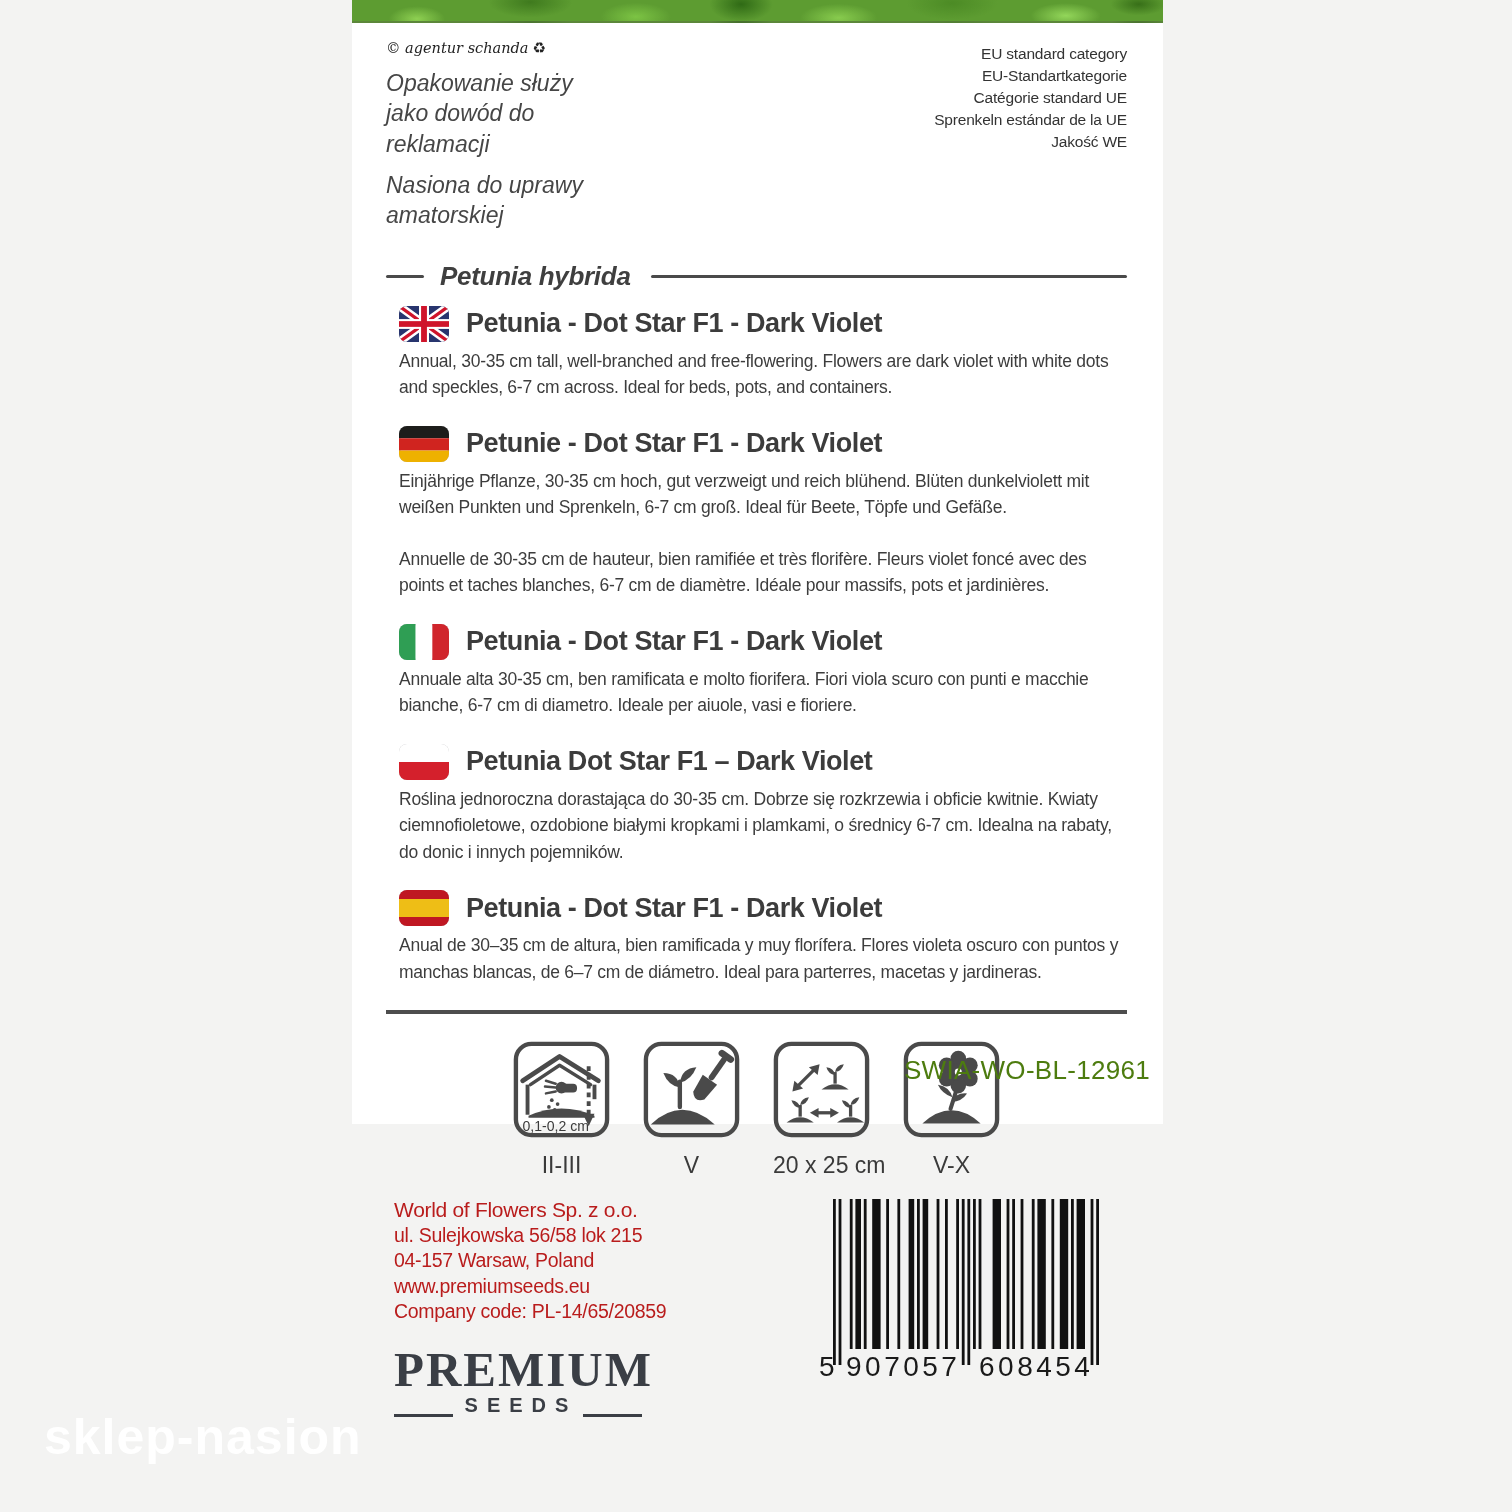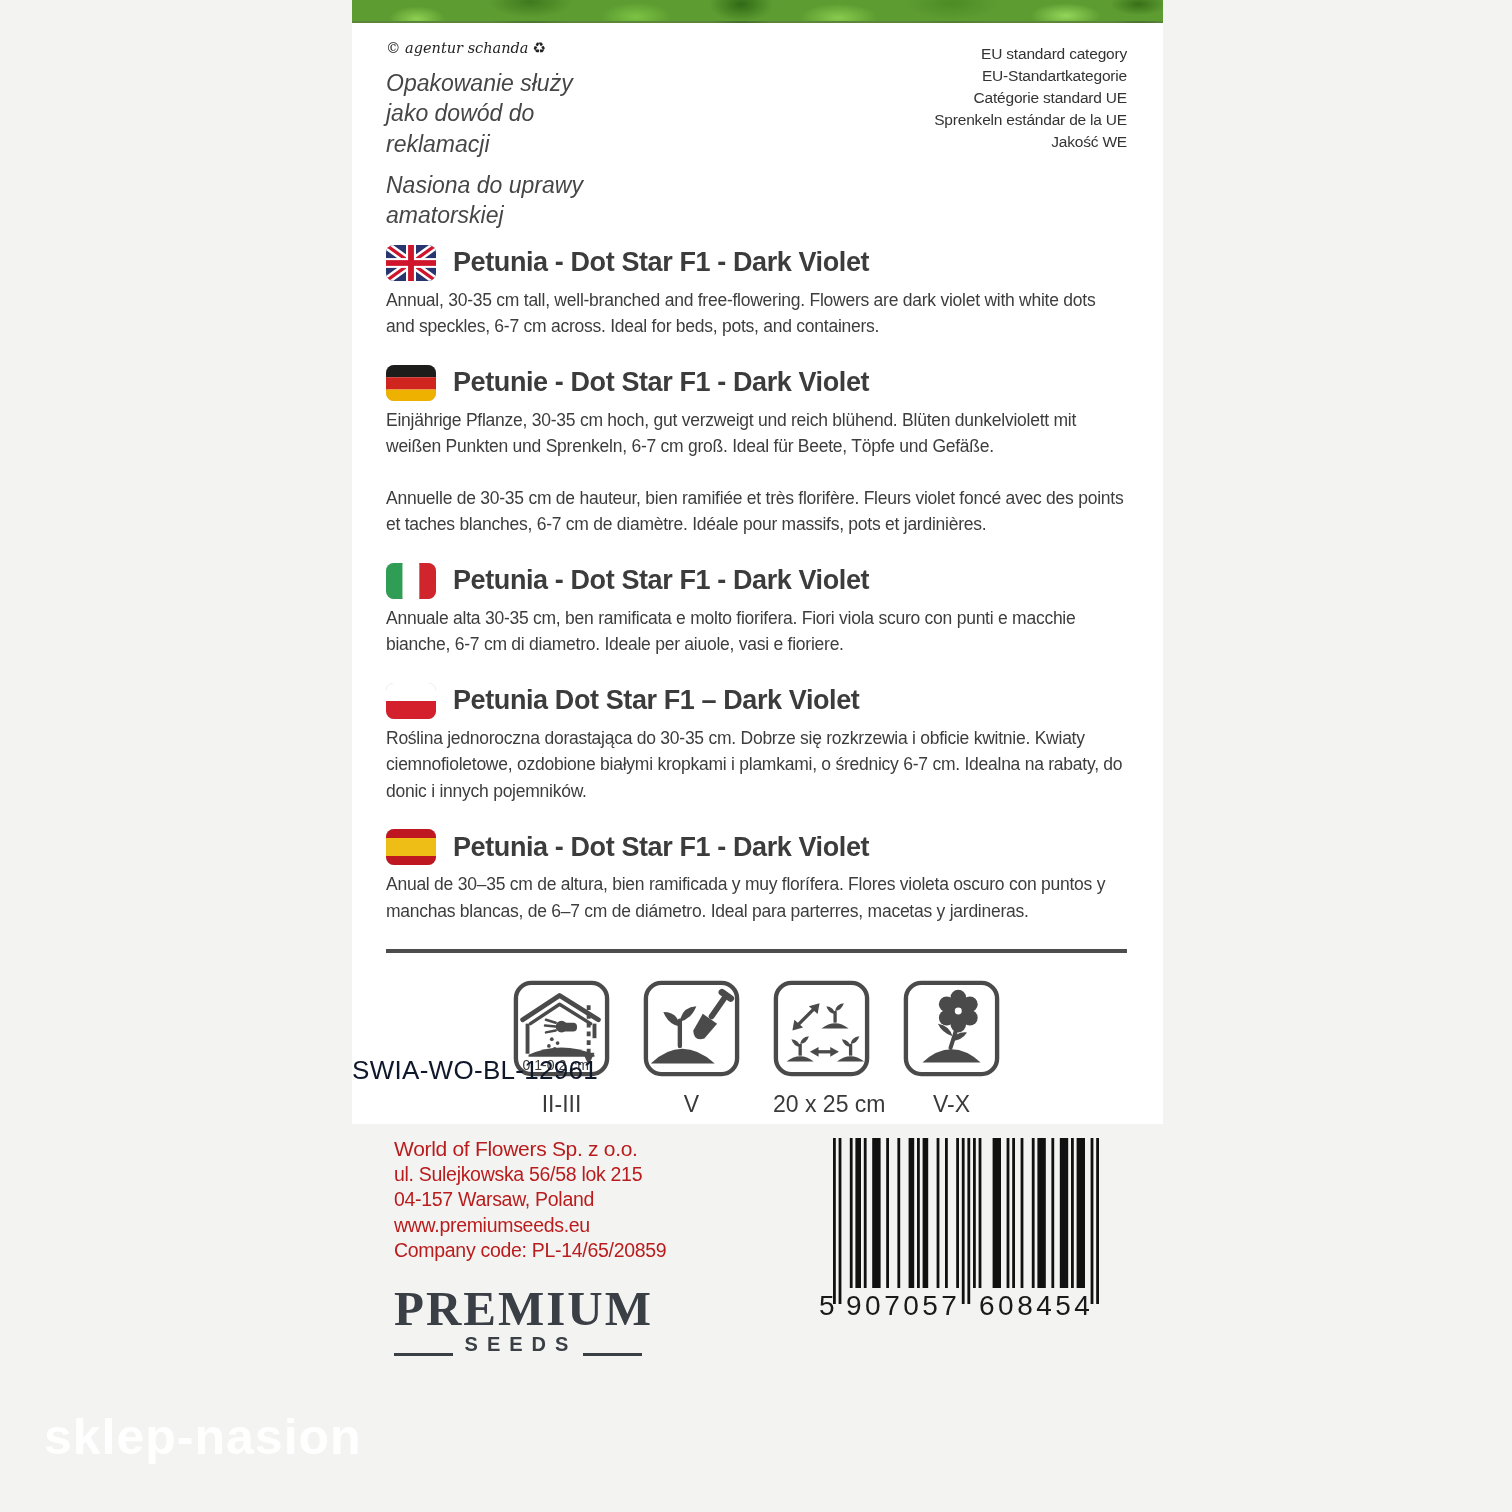--- a/index.html
+++ b/index.html
@@ -44,21 +44,21 @@
   .hdr-note{font-style:italic;font-size:23px;line-height:1.32;color:#464646;margin-top:11px;max-width:230px;}
   .hdr-right{text-align:right;font-size:15.5px;line-height:22px;color:#333;letter-spacing:-0.2px;margin-top:4px;}
   
   .title-row{display:flex;align-items:center;margin-top:30px;}
   .title-row .rule{height:3.5px;background:#4a4a4a;border-radius:2px;}
   .rule-short{width:38px;margin-right:16px;}
   .rule-long{flex:1;margin-left:20px;}
   .bot-name{font-size:26px;font-weight:bold;font-style:italic;color:#3f3f3f;letter-spacing:-0.3px;}
   
   .sections{margin-top:14px;}
-  .lang{margin-bottom:25px;}
+  .lang{margin-bottom:25px;margin-left:13px;}
   .lang-head{display:flex;align-items:center;}
   .flag{width:50px;height:36px;border-radius:8px;overflow:hidden;flex:0 0 auto;
         box-shadow:inset 0 0 0 1.5px rgba(50,50,60,.35);position:relative;}
   .flag svg{display:block;width:100%;height:100%;}
   .lang-head h2{margin:0 0 0 17px;font-size:27px;font-weight:bold;color:#3c3c3c;letter-spacing:-0.4px;}
   .lang-body{margin:6px 0 0 0;font-size:17.5px;line-height:26.5px;color:#3d3d3d;letter-spacing:-0.25px;}
   
   .divider{height:4px;background:#4d4d4d;margin-top:16px;}
   
   .icons-row{display:flex;justify-content:center;gap:33px;margin-top:27px;}
@@ -73,22 +73,22 @@
   .logo{margin-top:20px;color:#3a3e45;}
   .logo-premium{font-family:"Liberation Serif",serif;font-weight:bold;font-size:49px;
                 letter-spacing:2px;line-height:1;}
   .logo-seeds-row{display:flex;align-items:flex-end;width:248px;}
   .logo-seeds-row .sline{flex:1;height:3px;background:#3a3e45;}
   .logo-seeds{font-size:20px;font-weight:bold;letter-spacing:9px;margin:0 6px 0 12px;}
   .barcode{width:280px;margin-top:2px;}
   .barcode svg{width:280px;height:178px;display:block;}
   .bc-digit{font-size:28px;fill:#1a1a1a;font-family:"Liberation Sans",sans-serif;}
   
-  .bottom-code{position:absolute;left:0;right:0;bottom:38px;text-align:left;
-               font-size:26px;color:#0f172a;letter-spacing:0.3px;}
+  .bottom-code{position:absolute;left:0;right:13px;bottom:38px;text-align:right;
+               font-size:26px;color:#4d7c0f;letter-spacing:0.3px;}
 </style>
 </head>
 <body>
 
 <div class="watermark">sklep-nasion</div>
 
 <div class="packet">
   <div class="leaves"></div>
 
   <div class="inner">
@@ -103,20 +103,25 @@
       </div>
       <div class="hdr-right">
         <div>EU standard category</div>
         <div>EU-Standartkategorie</div>
         <div>Catégorie standard UE</div>
         <div>Sprenkeln estándar de la UE</div>
         <div>Jakość WE</div>
       </div>
     </div>
 
+    <div class="title-row">
+      <div class="rule rule-short"></div>
+      <div class="bot-name">Petunia hybrida</div>
+      <div class="rule rule-long"></div>
+    </div>
 
     <div class="sections">
       <section class="lang">
         <div class="lang-head">
           <div class="flag">
             <svg viewBox="0 0 60 44" preserveAspectRatio="none">
               <rect width="60" height="44" fill="#28356e"></rect>
               <path d="M0 0 L60 44 M60 0 L0 44" stroke="#ffffff" stroke-width="10"></path>
               <path d="M0 0 L60 44 M60 0 L0 44" stroke="#cf142b" stroke-width="4"></path>
               <rect x="24" y="0" width="12" height="44" fill="#ffffff"></rect>

